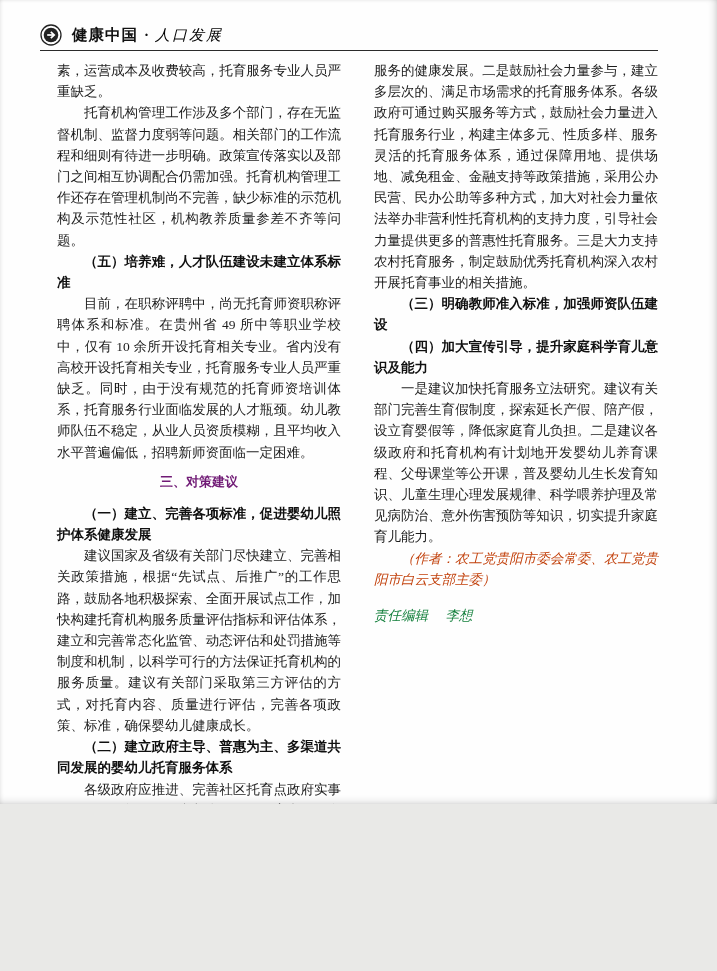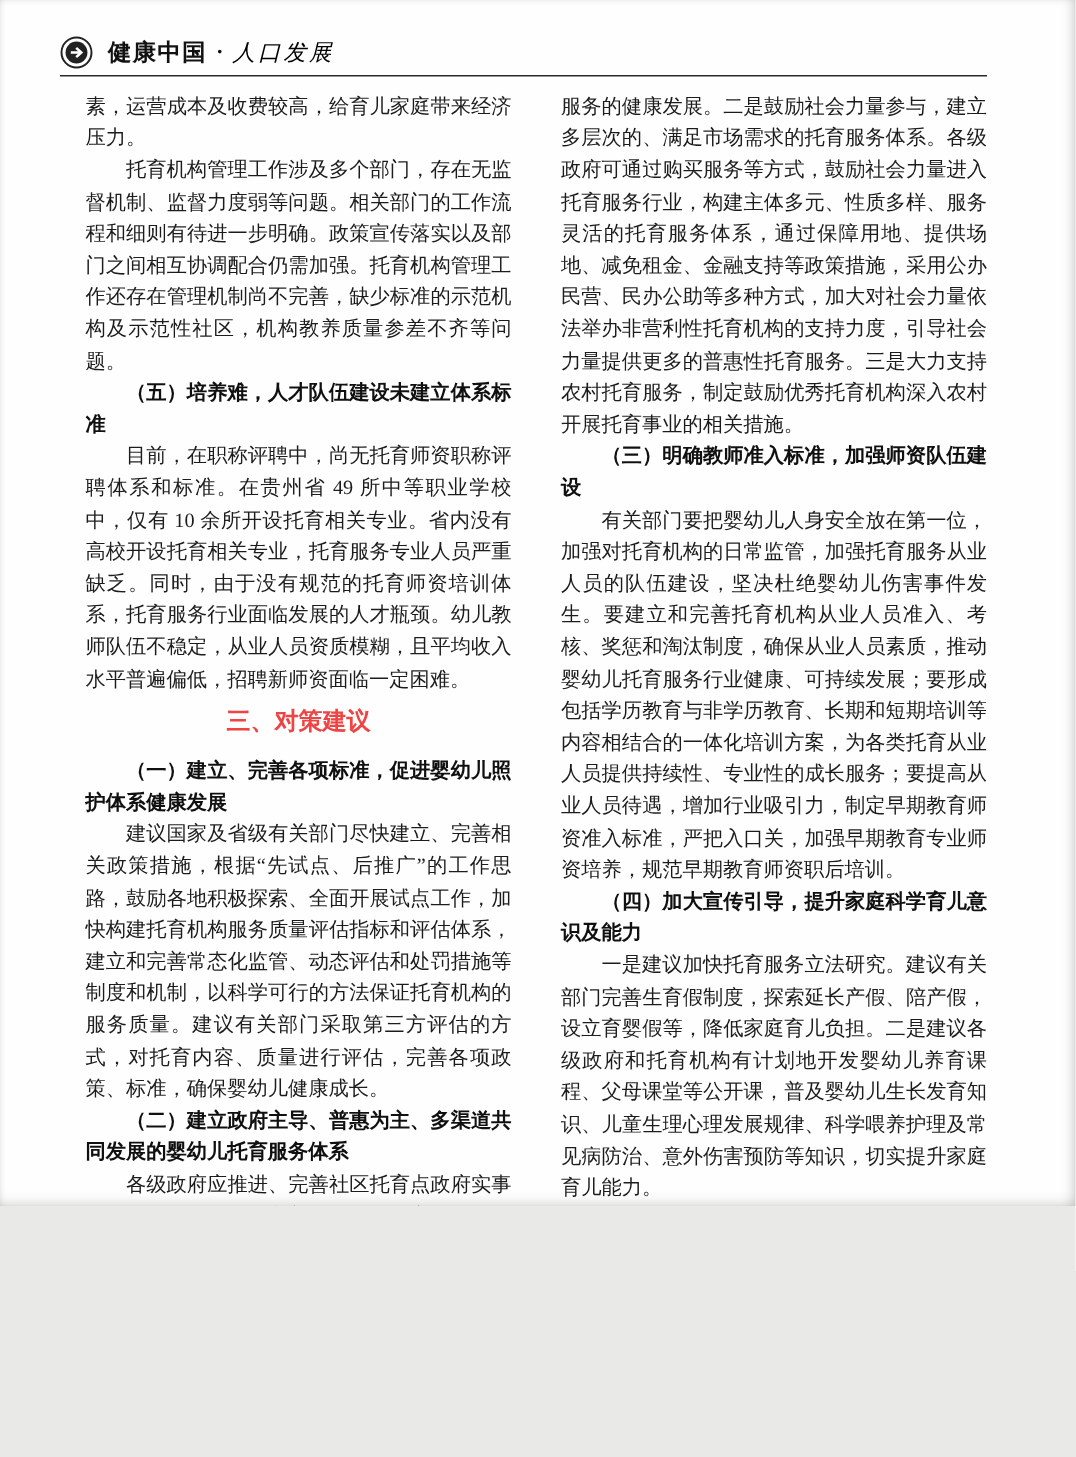--- a/index.html
+++ b/index.html
@@ -48,23 +48,23 @@
   }
   .col p,.col h3,.col h2{margin:0;padding:0;}
   .body{text-indent:2em;}
   .noindent{text-indent:0;}
   .subhead{
     font-family:"Liberation Sans","DejaVu Sans",sans-serif;
     font-weight:700;font-size:13.5px;line-height:21.2px;
     text-indent:2em;text-align:justify;color:#101010;
   }
   .section-title{
-    font-weight:700;font-size:16px;line-height:26px;
+    font-weight:700;font-size:13px;line-height:26px;
     text-align:center;text-indent:0;
-    margin:6px 0 8px 0 !important;color:#ef4444;
+    margin:6px 0 8px 0 !important;color:#701a75;
     font-family:"Liberation Serif","DejaVu Serif",serif;
   }
   .author{
     font-style:italic;text-indent:2em;
     font-size:13.5px;line-height:21.2px;color:#c2410c;
   }
   .editor{
     font-style:italic;text-align:left;
     margin-top:15px !important;
     font-size:13.5px;line-height:21.2px;color:#15803d;
@@ -106,35 +106,34 @@
       <span class="brand">健康中国</span>
       <span class="dot">·</span>
       <span class="subtitle">人口发展</span>
     </div>
     <div class="hrule"></div>
   </div>
 
   <div class="columns">
 
     <div class="col">
-      <p class="body noindent">素，运营成本及收费较高，给育儿家庭带来经济压力。</p>
+      <p class="body noindent">素，运营成本及收费较高，托育服务专业人员严重缺乏。</p>
       <p class="body">托育机构管理工作涉及多个部门，存在无监督机制、监督力度弱等问题。相关部门的工作流程和细则有待进一步明确。政策宣传落实以及部门之间相互协调配合仍需加强。托育机构管理工作还存在管理机制尚不完善，缺少标准的示范机构及示范性社区，机构教养质量参差不齐等问题。</p>
       <h3 class="subhead">（五）培养难，人才队伍建设未建立体系标准</h3>
       <p class="body">目前，在职称评聘中，尚无托育师资职称评聘体系和标准。在贵州省 49 所中等职业学校中，仅有 10 余所开设托育相关专业。省内没有高校开设托育相关专业，托育服务专业人员严重缺乏。同时，由于没有规范的托育师资培训体系，托育服务行业面临发展的人才瓶颈。幼儿教师队伍不稳定，从业人员资质模糊，且平均收入水平普遍偏低，招聘新师资面临一定困难。</p>
       <h2 class="section-title">三、对策建议</h2>
       <h3 class="subhead">（一）建立、完善各项标准，促进婴幼儿照护体系健康发展</h3>
       <p class="body">建议国家及省级有关部门尽快建立、完善相关政策措施，根据“先试点、后推广”的工作思路，鼓励各地积极探索、全面开展试点工作，加快构建托育机构服务质量评估指标和评估体系，建立和完善常态化监管、动态评估和处罚措施等制度和机制，以科学可行的方法保证托育机构的服务质量。建议有关部门采取第三方评估的方式，对托育内容、质量进行评估，完善各项政策、标准，确保婴幼儿健康成长。</p>
       <h3 class="subhead">（二）建立政府主导、普惠为主、多渠道共同发展的婴幼儿托育服务体系</h3>
       <p class="body">各级政府应推进、完善社区托育点政府实事项目，依托社区，建立普惠性幼儿托育点，研究普惠性价格合理区间，扩大社区托育服务的受益面。一是大力发展普惠性托育机构，落实国家政策补贴，保障经费投入和政策支持，推进托育服务和普惠性学前教育发展，以规范手段保障托育</p>
     </div>
 
     <div class="col">
       <p class="body noindent">服务的健康发展。二是鼓励社会力量参与，建立多层次的、满足市场需求的托育服务体系。各级政府可通过购买服务等方式，鼓励社会力量进入托育服务行业，构建主体多元、性质多样、服务灵活的托育服务体系，通过保障用地、提供场地、减免租金、金融支持等政策措施，采用公办民营、民办公助等多种方式，加大对社会力量依法举办非营利性托育机构的支持力度，引导社会力量提供更多的普惠性托育服务。三是大力支持农村托育服务，制定鼓励优秀托育机构深入农村开展托育事业的相关措施。</p>
       <h3 class="subhead">（三）明确教师准入标准，加强师资队伍建设</h3>
-      <p class="body">有关部门要把婴幼儿人身安全放在第一位，加强对托育机构的日常监管，加强托育服务从业人员的队伍建设，坚决杜绝婴幼儿伤害事件发生。要建立和完善托育机构从业人员准入、考核、奖惩和淘汰制度，确保从业人员素质，推动婴幼儿托育服务行业健康、可持续发展；要形成包括学历教育与非学历教育、长期和短期培训等内容相结合的一体化培训方案，为各类托育从业人员提供持续性、专业性的成长服务；要提高从业人员待遇，增加行业吸引力，制定早期教育师资准入标准，严把入口关，加强早期教育专业师资培养，规范早期教育师资职后培训。</p>
       <h3 class="subhead">（四）加大宣传引导，提升家庭科学育儿意识及能力</h3>
       <p class="body">一是建议加快托育服务立法研究。建议有关部门完善生育假制度，探索延长产假、陪产假，设立育婴假等，降低家庭育儿负担。二是建议各级政府和托育机构有计划地开发婴幼儿养育课程、父母课堂等公开课，普及婴幼儿生长发育知识、儿童生理心理发展规律、科学喂养护理及常见病防治、意外伤害预防等知识，切实提升家庭育儿能力。</p>
       <p class="author">（作者：农工党贵阳市委会常委、农工党贵阳市白云支部主委）</p>
       <p class="editor">
         <span>责任编辑</span><span class="editor-name">李想</span>
       </p>
     </div>
 
   </div>
 

